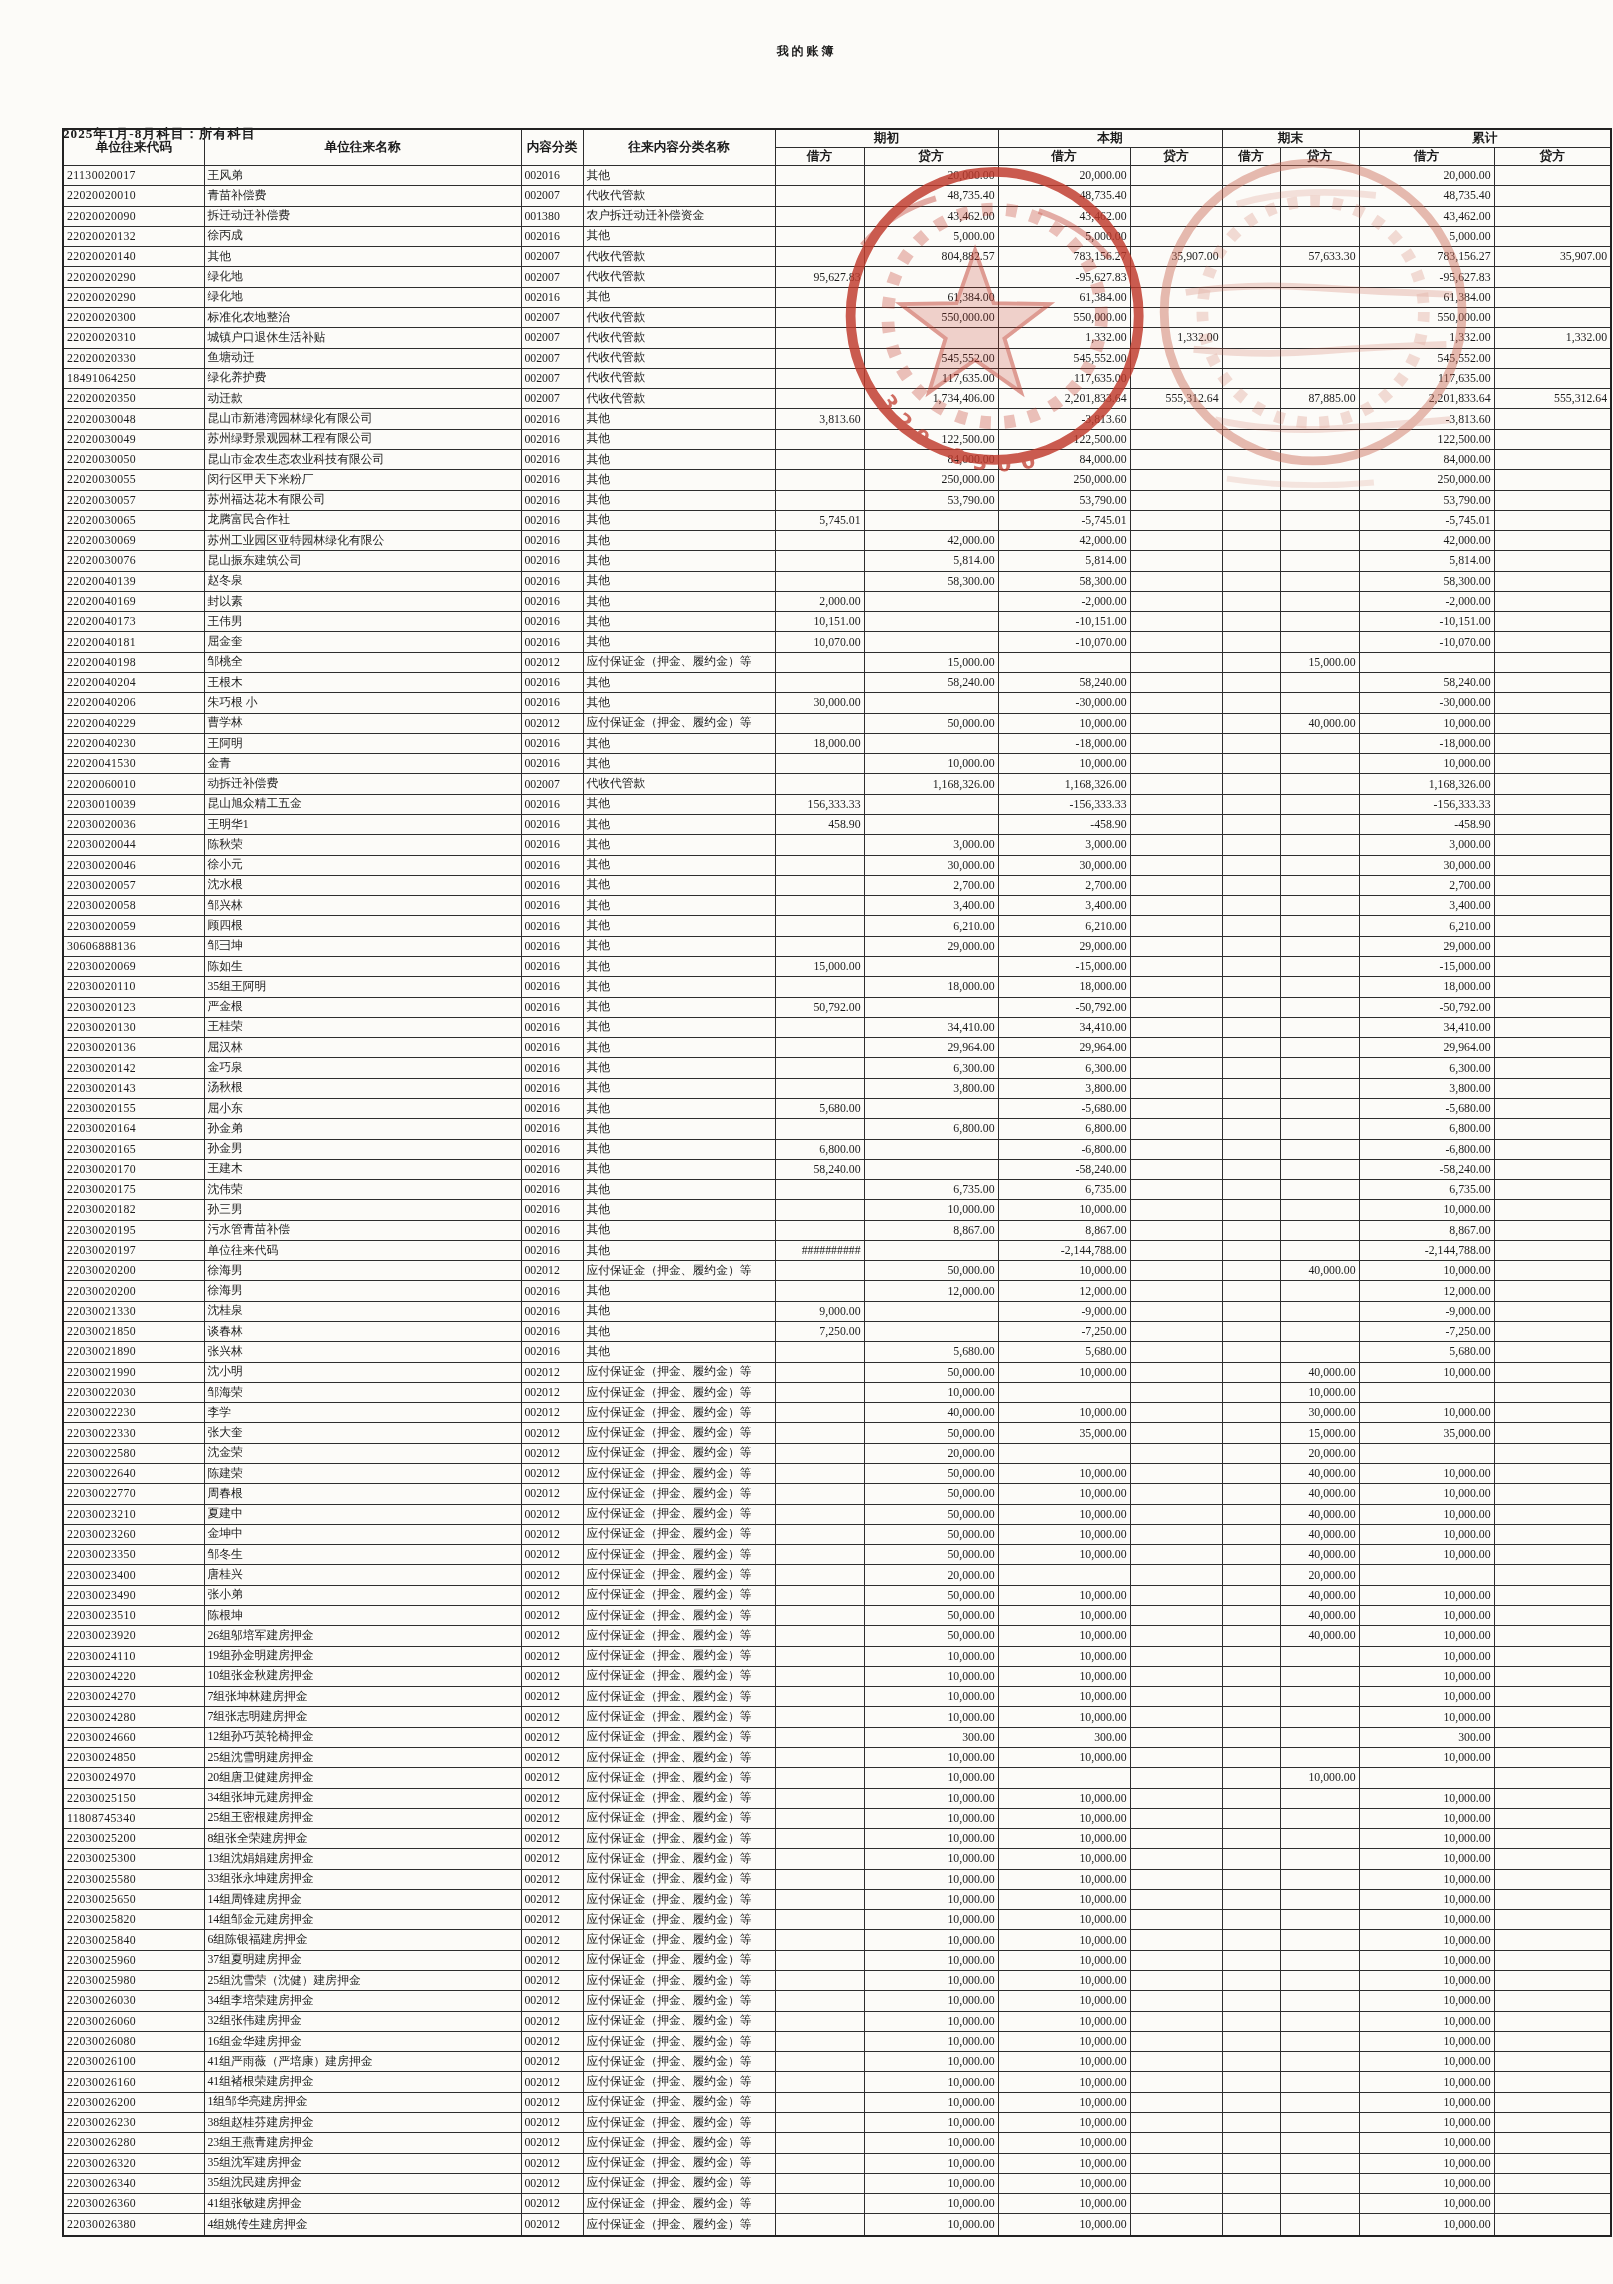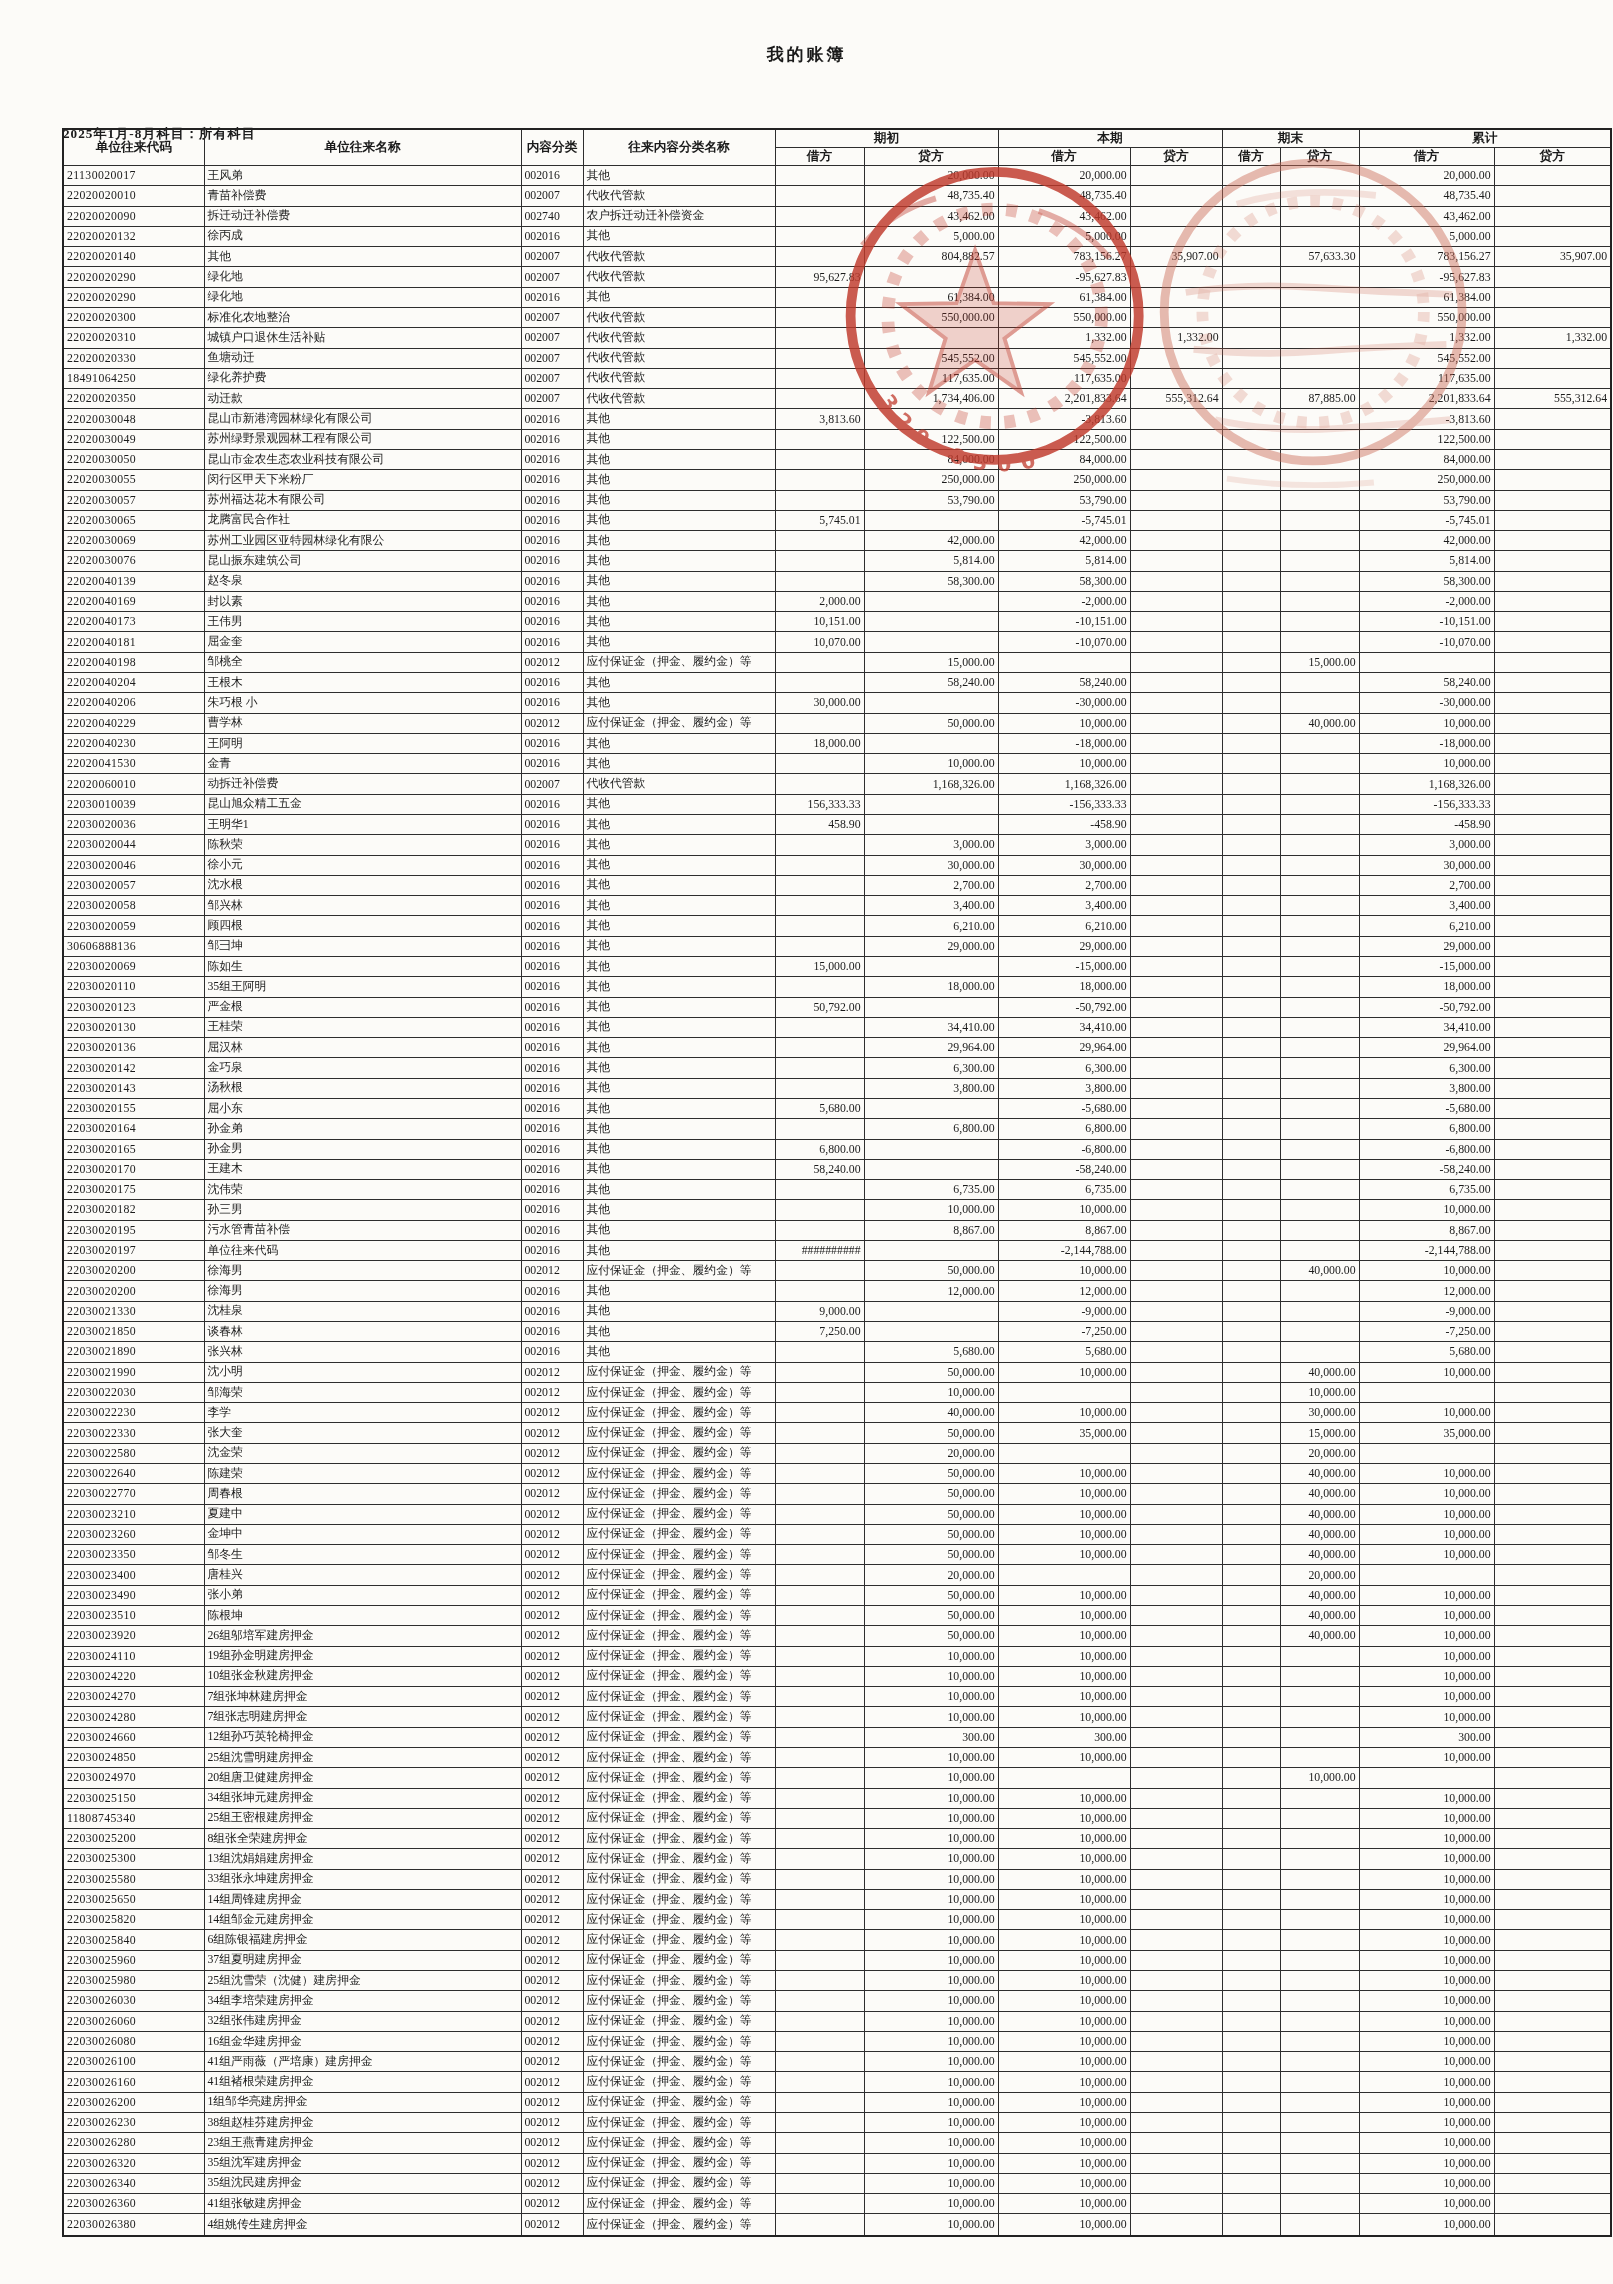--- a/index.html
+++ b/index.html
@@ -4,21 +4,21 @@
 <style>
   html,body { margin:0; padding:0; background:#ffffff; }
   .page {
     position:relative; width:1613px; height:2285px;
     background:#fcfbf8; overflow:hidden;
     font-family:"Liberation Serif","DejaVu Serif",serif;
     color:#1b1b1b;
   }
   .title {
     position:absolute; top:43px; left:0; width:100%;
-    text-align:center; font-size:17px; font-weight:bold; letter-spacing:2.9px;
+    text-align:center; font-size:12px; font-weight:bold; letter-spacing:2.9px;
   }
   .subtitle {
     position:absolute; top:125px; left:63px;
     font-size:13.2px; font-weight:bold; letter-spacing:1px;
   }
   table.ledger {
     position:absolute; left:62px; top:128px;
     width:1549px; height:2109px;
     border-collapse:collapse; table-layout:fixed;
     background:transparent;
@@ -108,21 +108,21 @@
           <td class="num c6">48,735.40</td>
           <td class="num c7"></td>
           <td class="num c8"></td>
           <td class="num c9"></td>
           <td class="num c10">48,735.40</td>
           <td class="num c11"></td>
         </tr>
         <tr>
           <td class="txt c0">22020020090</td>
           <td class="txt c1">拆迁动迁补偿费</td>
-          <td class="txt c2">002740</td>
+          <td class="txt c2">001380</td>
           <td class="txt c3">农户拆迁动迁补偿资金</td>
           <td class="num c4"></td>
           <td class="num c5">43,462.00</td>
           <td class="num c6">43,462.00</td>
           <td class="num c7"></td>
           <td class="num c8"></td>
           <td class="num c9"></td>
           <td class="num c10">43,462.00</td>
           <td class="num c11"></td>
         </tr>

